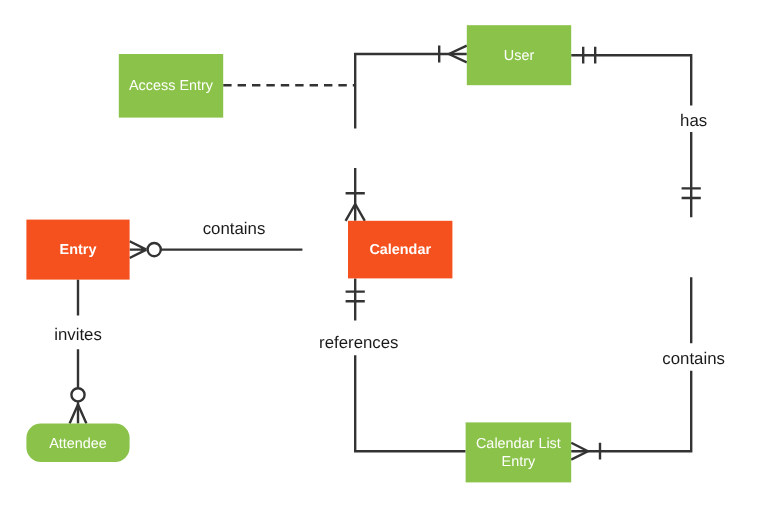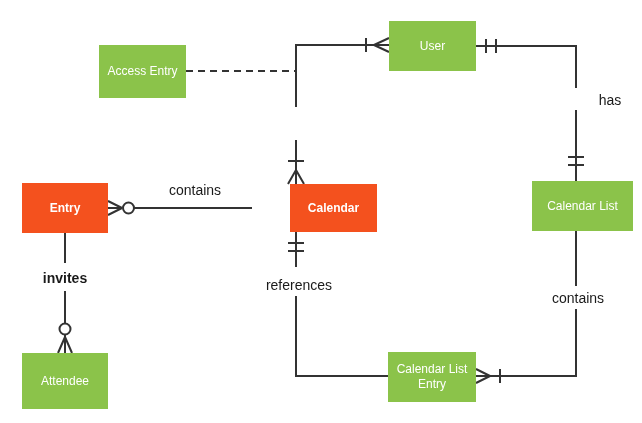--- a/index.html
+++ b/index.html
@@ -107,31 +107,28 @@
   </div>
 
   <div class="entity secondary" style="left:99px; top:45px; width:87px; height:53px;">
     <span>Access Entry</span>
   </div>
 
   <div class="entity secondary" style="left:389px; top:21px; width:87px; height:50px;">
     <span>User</span>
   </div>
 
-  <div class="entity secondary" style="left:532px; top:181px; width:101px; height:50px;">
-    <span>Calendar List</span>
-  </div>
 
   <div class="entity secondary" style="left:388px; top:352px; width:88px; height:50px;">
     <span>Calendar List Entry</span>
   </div>
 
-  <div class="entity secondary" style="left:22px; top:353px; width:86px; height:56px;">
+  <div class="entity secondary" style="left:22px; top:353px; width:86px; height:32px;border-radius:12px;">
     <span>Attendee</span>
   </div>
 
   <div class="rel-label" style="left:195px; top:182px;">contains</div>
-  <div class="rel-label" style="left:578px; top:92px;margin-left:32px;">has</div>
+  <div class="rel-label" style="left:578px; top:92px;">has</div>
   <div class="rel-label" style="left:299px; top:277px;">references</div>
   <div class="rel-label" style="left:578px; top:290px;">contains</div>
-  <div class="rel-label" style="left:65px; top:270px;font-weight:bold;">invites</div>
+  <div class="rel-label" style="left:65px; top:270px;">invites</div>
 
 </div>
 
 </body></html>

